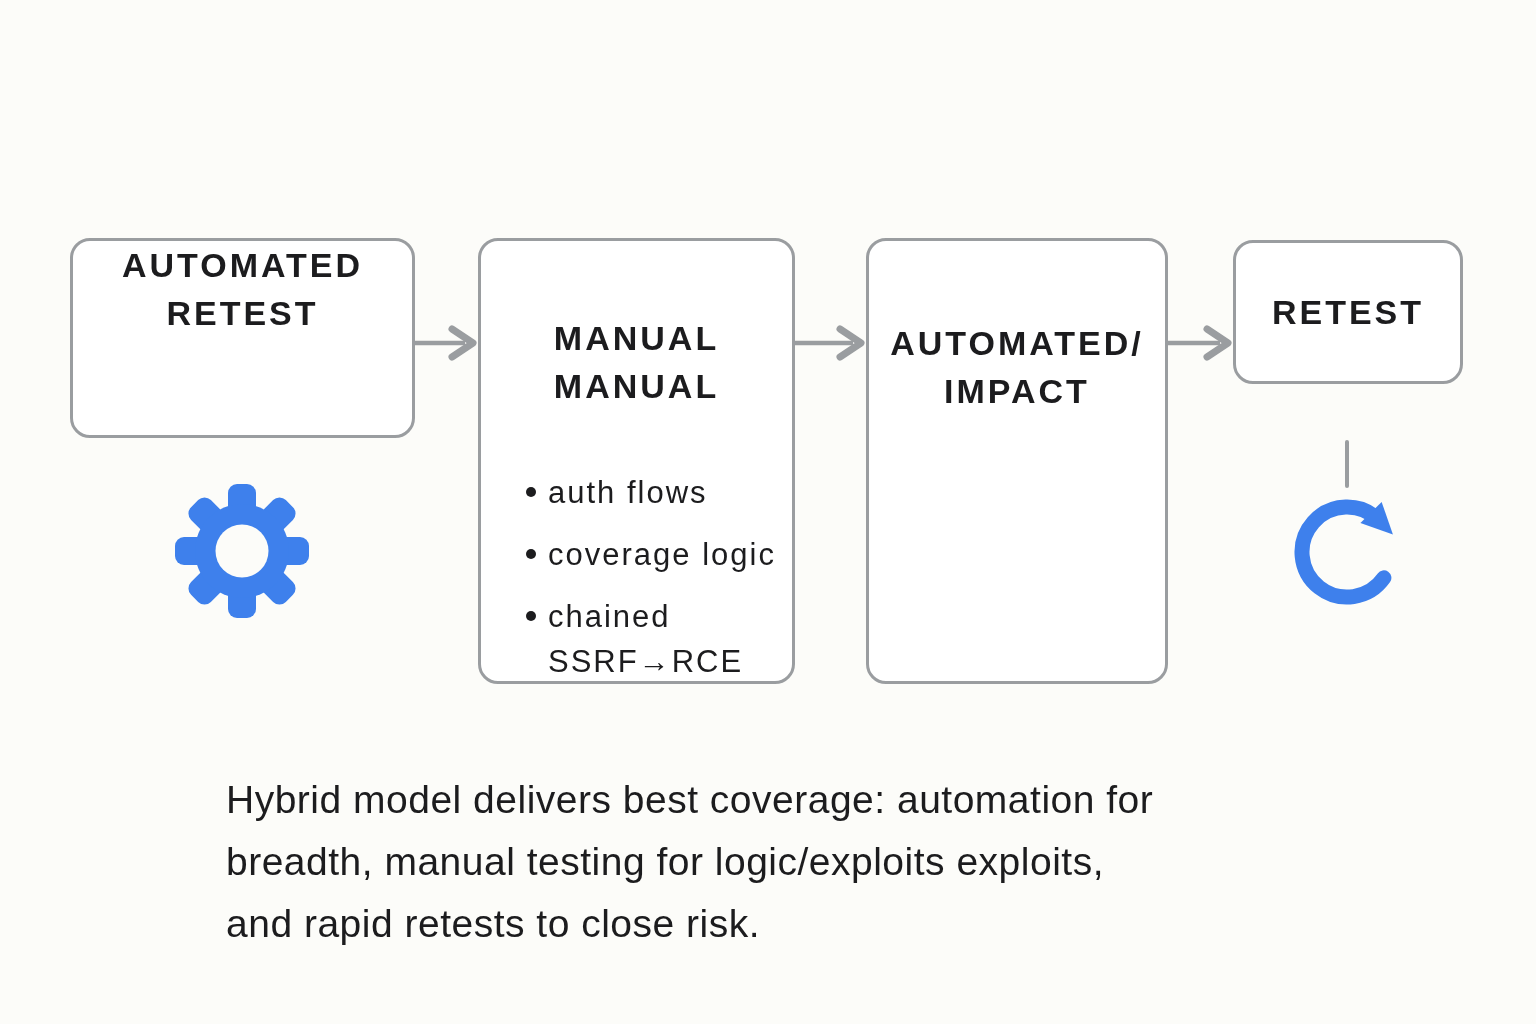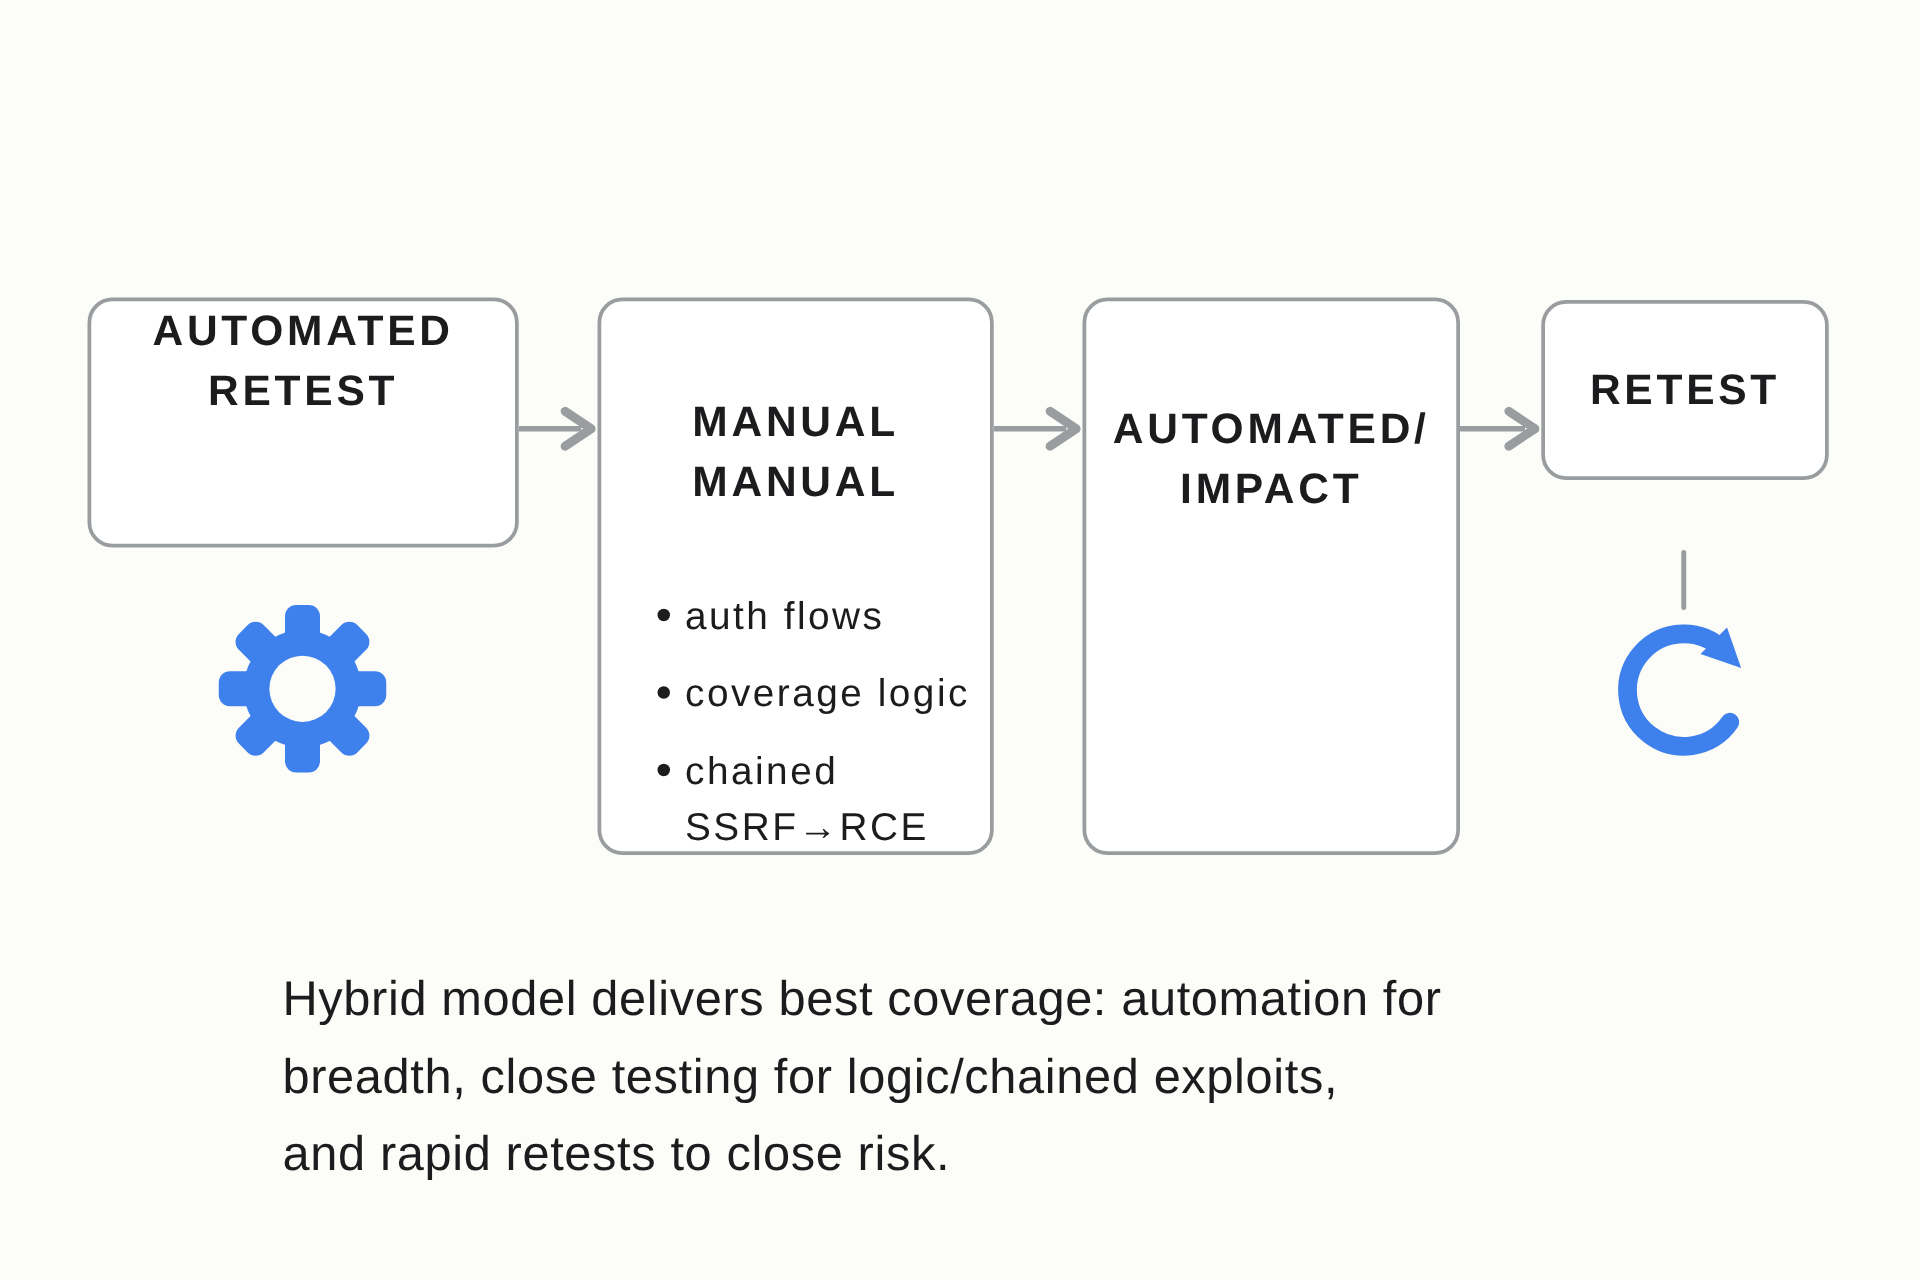--- a/index.html
+++ b/index.html
@@ -153,17 +153,17 @@
 
   <div class="retest-connector"></div>
 
   <svg class="refresh" width="116" height="116" viewBox="0 0 116 116">
     <path d="M 94.9 83.8 A 45 45 0 1 1 89.8 26.2" fill="none" stroke-width="15" stroke-linecap="round" stroke="#3E80EC"></path>
     <path d="M 19 0 L -12 -15 L -12 15 Z" transform="translate(90.5 27) rotate(45)" fill="#3E80EC"></path>
   </svg>
 
   <div class="caption">
     <div>Hybrid model delivers best coverage: automation for</div>
-    <div>breadth, close testing for logic/chained exploits,</div>
+    <div>breadth, manual testing for logic/exploits exploits,</div>
     <div>and rapid retests to close risk.</div>
   </div>
 
 </div>
 
 </body></html>

